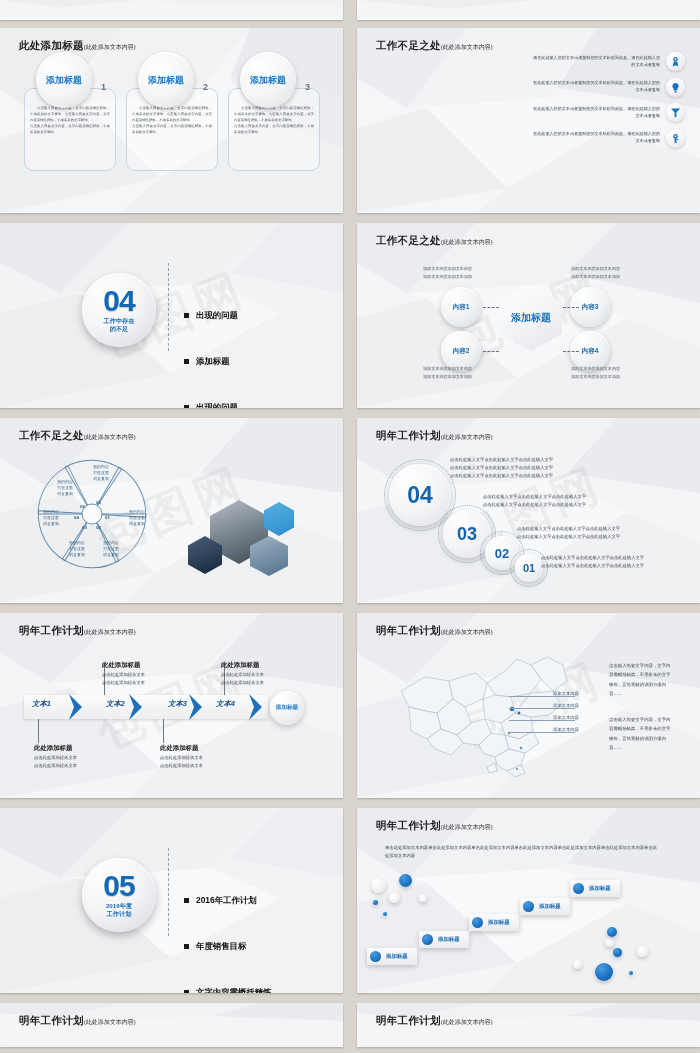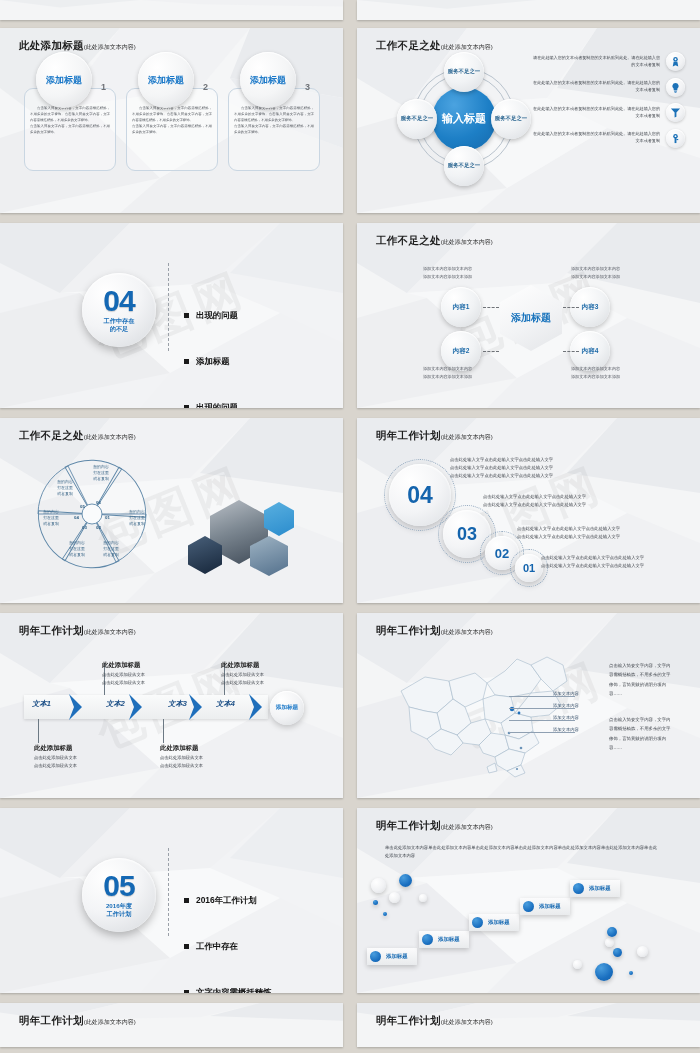--- a/index.html
+++ b/index.html
@@ -262,29 +262,20 @@
         <polygon points="110,0 240,0 190,70 50,80" fill="#f2f3f5"></polygon>
         <polygon points="240,0 343,0 343,80 200,60" fill="#e8eaed"></polygon>
         <polygon points="0,100 70,80 150,160 0,185" fill="#eeeff1"></polygon>
         <polygon points="150,160 250,100 343,130 343,185 120,185" fill="#f0f1f3"></polygon>
         <polygon points="50,80 190,70 250,100 150,160 70,80" fill="#f7f8f9"></polygon>
       </svg>
     </div>
     <div class="title">
       <span>工作不足之处</span><span class="sub">(此处添加文本内容)</span>
     </div>
-    <div class="hub-wrap">
-      <div class="hub-ring r1"></div>
-      <div class="hub-ring r2"></div>
-      <div class="hub-center">输入标题</div>
-      <div class="hub-node n-top">服务不足之一</div>
-      <div class="hub-node n-right">服务不足之一</div>
-      <div class="hub-node n-bottom">服务不足之一</div>
-      <div class="hub-node n-left">服务不足之一</div>
-    </div>
     <div class="icon-rows">
       <div class="icon-row">
         <div class="rtext">请在此处输入您的文本或者复制您的文本粘贴到此处。请在此处输入您的文本或者复制</div>
         <div class="ic">
           <svg viewBox="0 0 24 24">
               <circle cx="12" cy="7" r="5"></circle>
               <circle cx="12" cy="7" r="2" fill="#fff"></circle>
               <path d="M8 12 L6 23 L12 20 L18 23 L16 12 Z"></path>
             </svg>
         </div>
@@ -623,21 +614,21 @@
 工作计划</div>
     </div>
     <div class="sec-divider"></div>
     <div class="sec-list">
       <div class="sec-item">
           <span class="sec-bullet"></span>
           <span>2016年工作计划</span>
         </div>
       <div class="sec-item">
           <span class="sec-bullet"></span>
-          <span>工作中存在</span>
+          <span>年度销售目标</span>
         </div>
       <div class="sec-item">
           <span class="sec-bullet"></span>
           <span>文字内容需概括精炼</span>
         </div>
     </div>
   </div>
 
   <div class="slide">
     <div class="bg">

